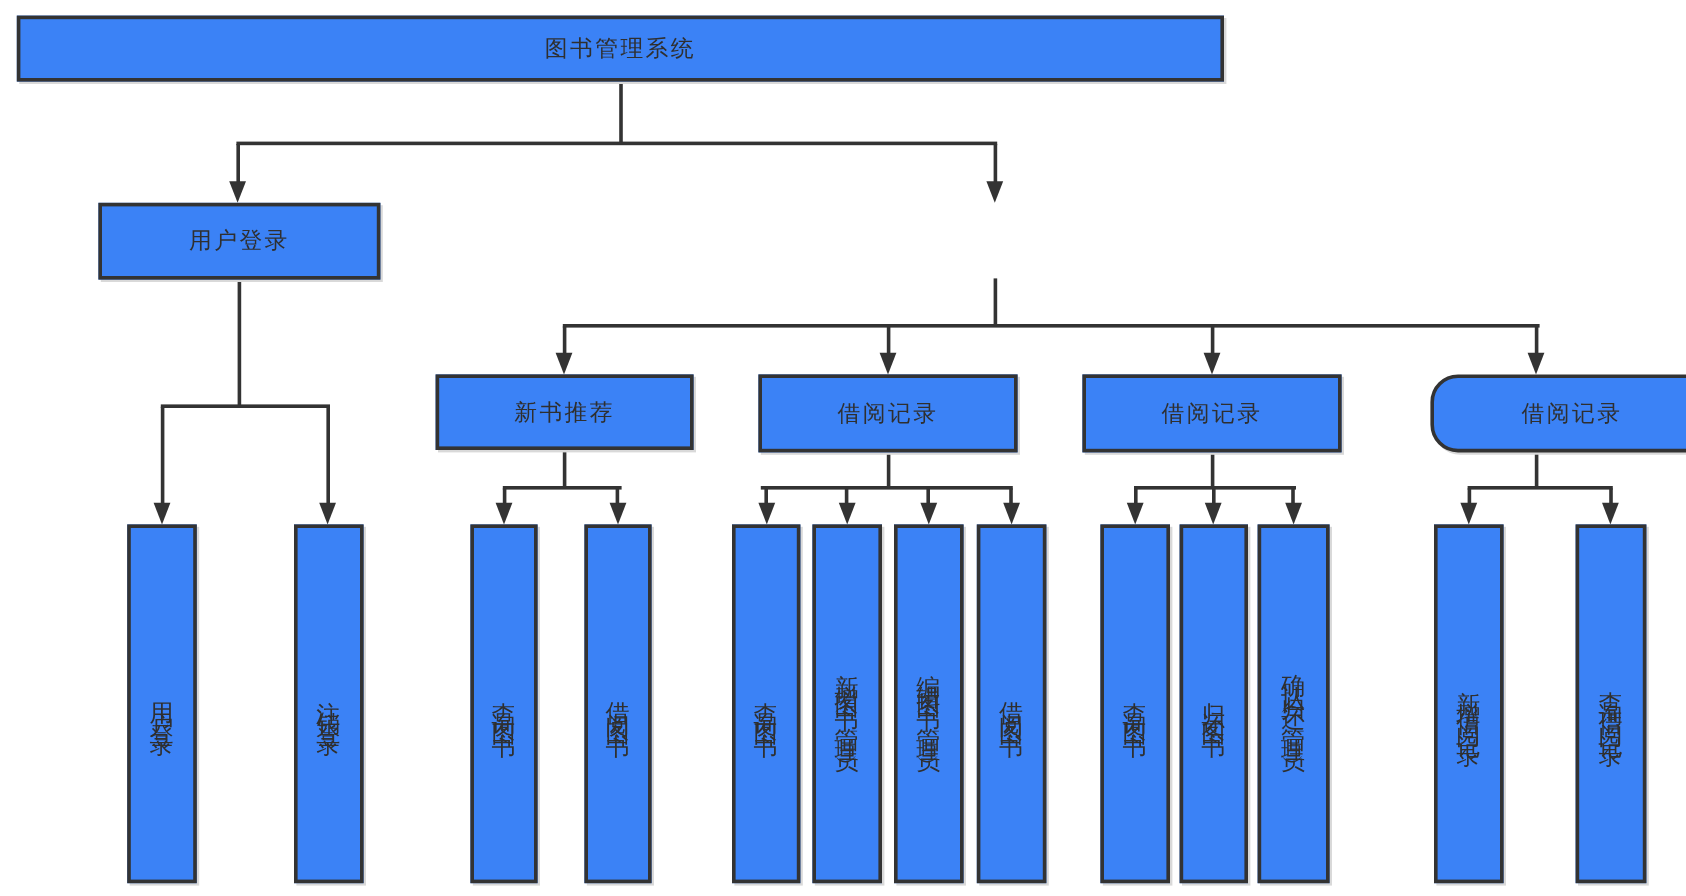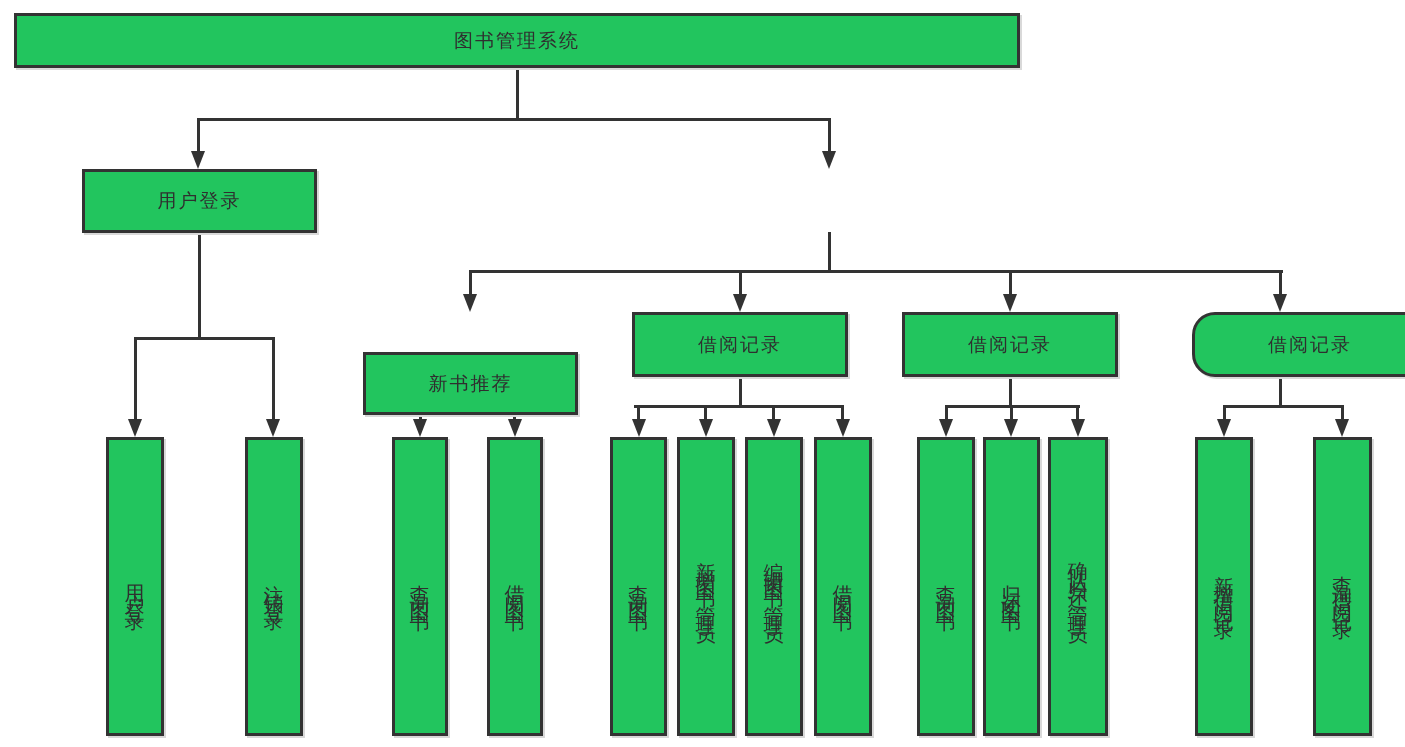--- a/index.html
+++ b/index.html
@@ -8,21 +8,21 @@
     width: 1405px;
     height: 747px;
     background: #ffffff;
     font-family: "DejaVu Sans", "Liberation Sans", sans-serif;
     color: #2f2f2f;
     overflow: hidden;
   }
   .node {
     position: absolute;
     box-sizing: border-box;
-    background: #22c55e;
+    background: #3b82f6;
     border: 3px solid #333333;
     box-shadow: 2px 2px 0 #d9d9d9;
     display: flex;
     align-items: center;
     justify-content: center;
     color: #2f2f2f;
     z-index: 2;
   }
   .node.h {
     font-size: 19px;
@@ -62,21 +62,21 @@
 </style>
 </head>
 <body>
 
 <div class="canvas">
 
   <div class="node h" style="left:14px; top:13px; width:1006px; height:55px;">图书管理系统</div>
 
   <div class="node h" style="left:82px; top:169px; width:235px; height:64px;">用户登录</div>
 
-  <div class="node h" style="left:363px; top:312px; width:215px; height:63px;margin-top:40px;">新书推荐</div>
+  <div class="node h" style="left:363px; top:312px; width:215px; height:63px;">新书推荐</div>
   <div class="node h" style="left:632px; top:312px; width:216px; height:65px;">借阅记录</div>
   <div class="node h" style="left:902px; top:312px; width:216px; height:65px;">借阅记录</div>
   <div class="node h" style="left:1192px; top:312px; width:236px; height:65px;border-radius:23px;">借阅记录</div>
 
   <div class="node v" style="left:106px; top:437px; width:58px; height:299px;">用户登录</div>
   <div class="node v" style="left:245px; top:437px; width:58px; height:299px;">注销登录</div>
 
   <div class="node v" style="left:392px; top:437px; width:56px; height:299px;">查询图书</div>
   <div class="node v" style="left:487px; top:437px; width:56px; height:299px;">借阅图书</div>
 

